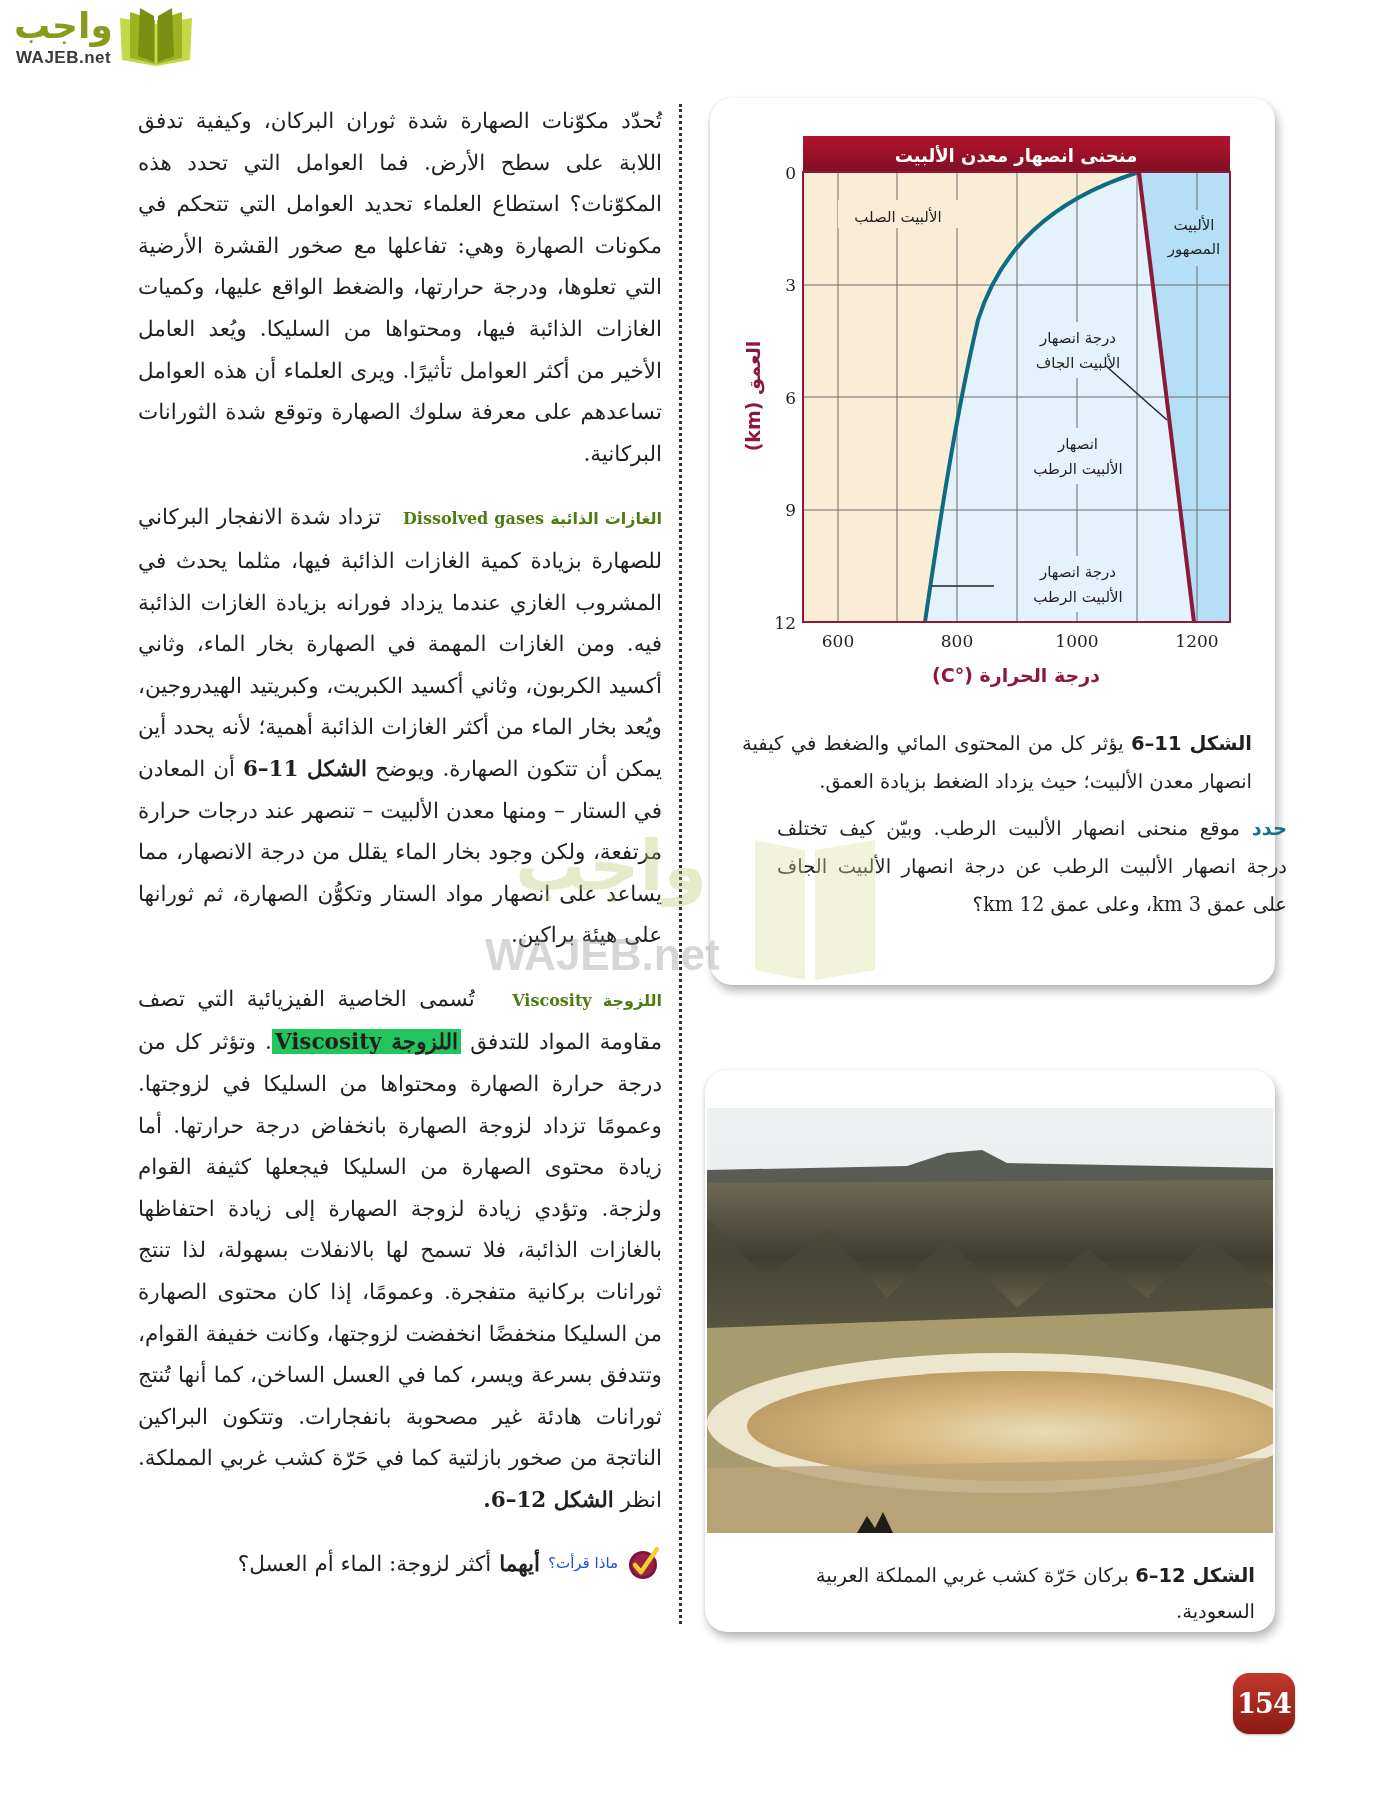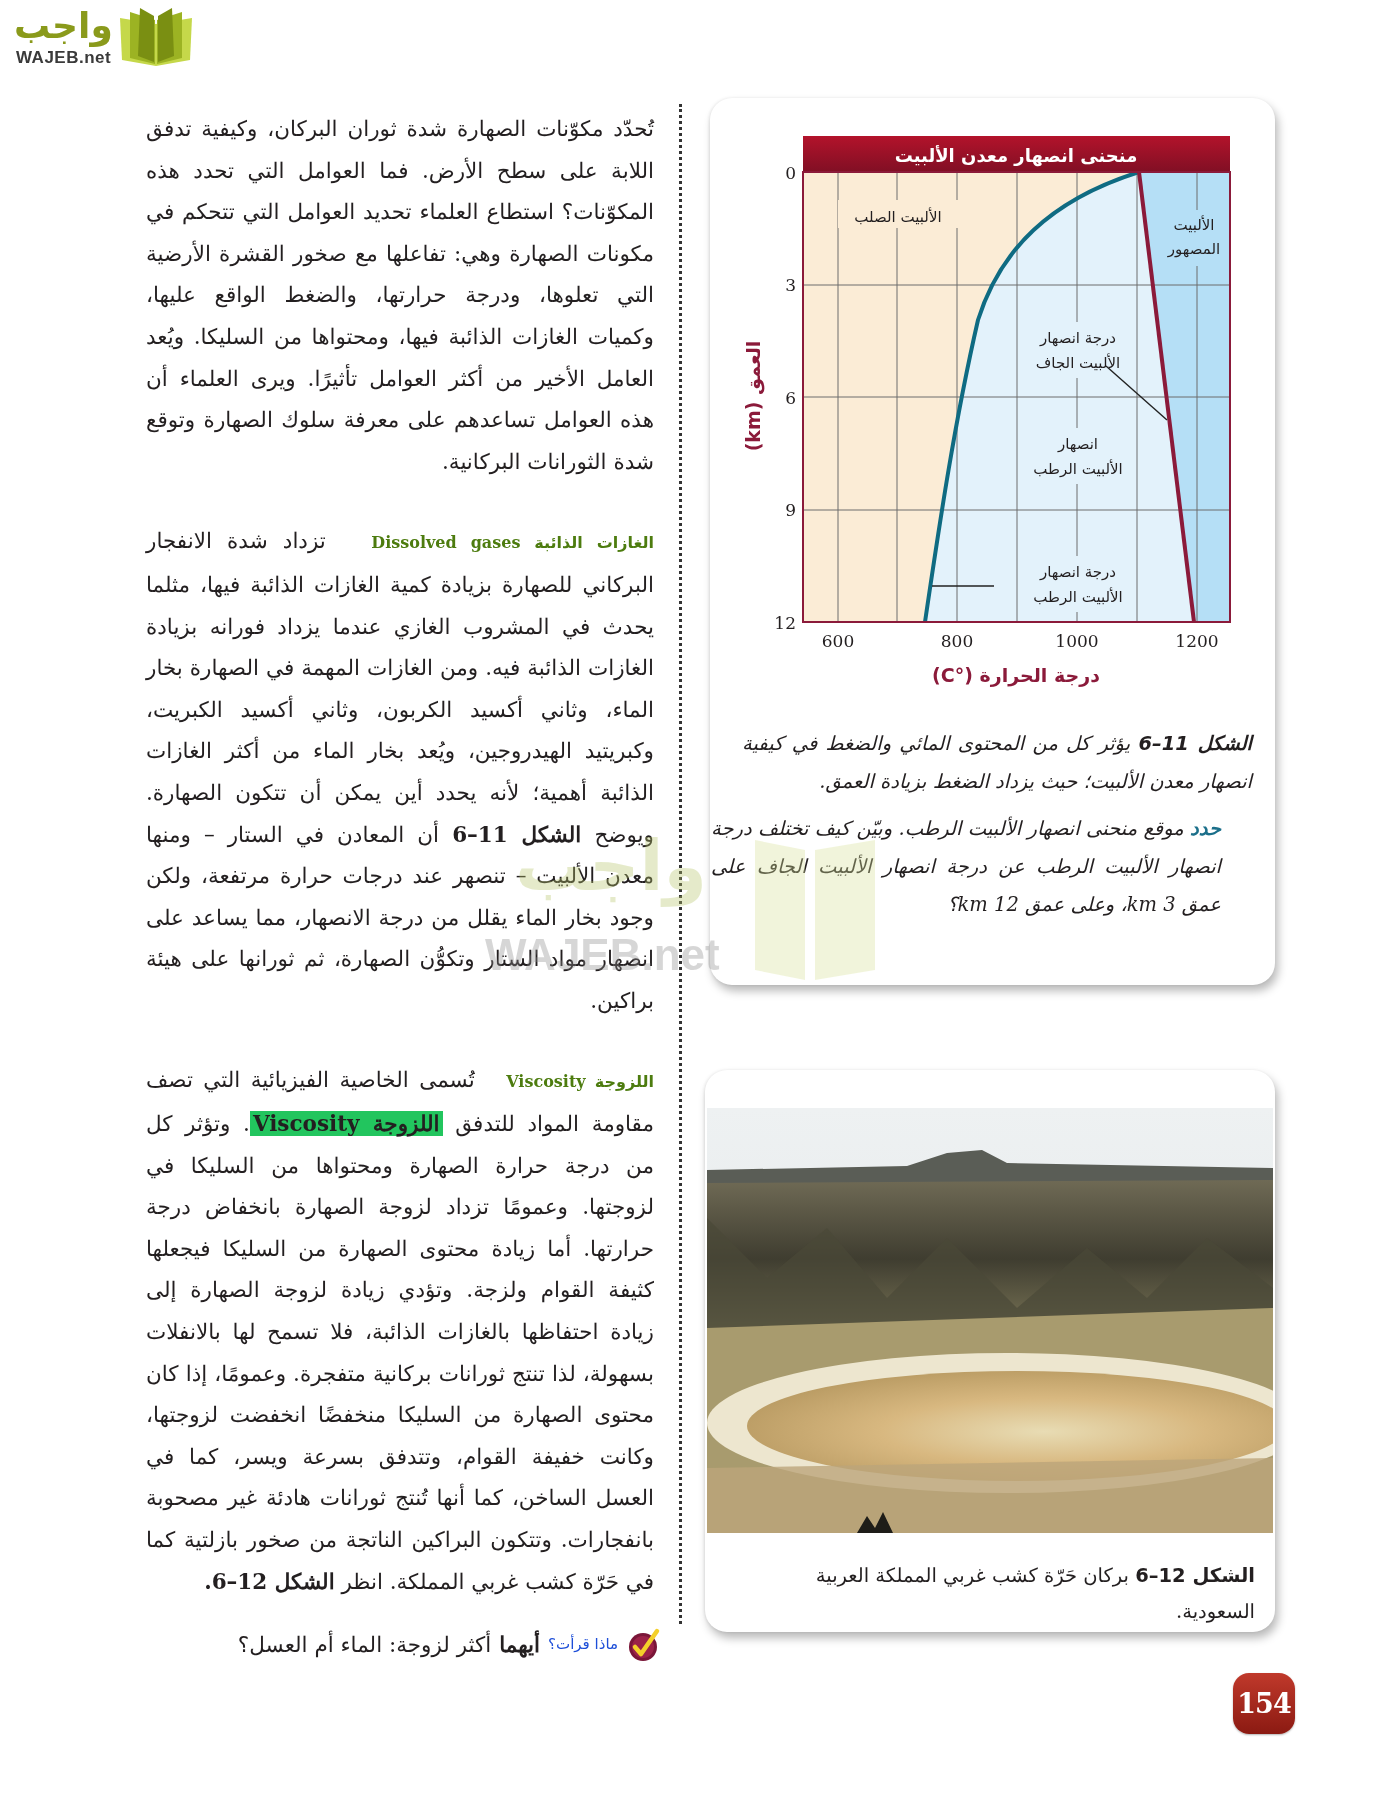--- a/index.html
+++ b/index.html
@@ -7,21 +7,21 @@
   body { position: relative; font-family: "DejaVu Serif", "Liberation Serif", serif; color: #231f20; }
 
   
   .logo { position: absolute; left: 10px; top: 4px; width: 180px; height: 68px; }
   .logo-ar { position: absolute; left: 4px; top: 2px; font-family: "DejaVu Sans", sans-serif; font-weight: bold; font-size: 36px; color: #8a9a1b; direction: rtl; line-height: 40px; }
   .logo-en { position: absolute; left: 6px; top: 44px; font-family: "Liberation Sans", sans-serif; font-weight: bold; font-size: 17px; color: #3a3a3a; letter-spacing: 0.5px; }
   .logo-book { position: absolute; left: 106px; top: 4px; width: 80px; height: 62px; }
 
   
   .col { position: absolute; left: 138px; top: 100px; width: 524px; direction: rtl; text-align: justify; font-size: 21.5px; line-height: 41.6px; }
-  .col p { margin: 8px; }
+  .col p { margin: 0; }
   .heading { font-family: "DejaVu Sans", sans-serif; font-weight: bold; color: #1b6f8a; font-size: 26px; line-height: 46px; white-space: nowrap; }
   .heading .en { font-family: "DejaVu Serif", serif; font-weight: bold; }
   .subhead { font-family: "DejaVu Sans", sans-serif; font-weight: bold; color: #4d7c0f; font-size: 16px; }
   .subhead .en { font-family: "DejaVu Serif", serif; }
   .bold { font-weight: bold; }
   .hl { background: #22c55e; font-weight: bold; padding: 0 3px; }
   .gap { height: 22px; }
   .wr { margin-top: 22px; display: flex; align-items: center; gap: 8px; }
   .wr-title { font-family: "DejaVu Sans", sans-serif; font-weight: normal; color: #1d4ed8; font-size: 15px; }
   .check-badge { width: 36px; height: 36px; flex: 0 0 36px; }
@@ -29,23 +29,23 @@
   
   .divider { position: absolute; left: 679px; top: 104px; height: 1520px; border-left: 3px dotted #333; }
 
   
   .card { position: absolute; background: #fff; border-radius: 22px; box-shadow: 3px 6px 10px rgba(0,0,0,0.28), -1px 0 3px rgba(0,0,0,0.08); }
   .chart-card { left: 710px; top: 98px; width: 565px; height: 887px; }
   .photo-card { left: 705px; top: 1070px; width: 570px; height: 562px; }
 
   
   .chart-svg { position: absolute; left: 0; top: 0; }
-  .cap { position: absolute; direction: rtl; text-align: justify; font-size: 19.5px; line-height: 38px; font-style: italic; }
+  .cap { position: absolute; direction: rtl; text-align: justify; font-size: 19.5px; line-height: 38px; }
   .cap1 { left: 742px; top: 725px; width: 510px; }
-  .cap2 { left: 711px; top: 810px; width: 510px; }
+  .cap2 { left: 777px; top: 810px; width: 510px; }
   .cap-lab { font-family: "DejaVu Sans", sans-serif; font-weight: bold; color: #231f20; text-align: center; }
   .verb { color: #1b6f8a; font-family: "DejaVu Sans", sans-serif; font-weight: bold; }
 
   
   .photo { position: absolute; left: 707px; top: 1108px; width: 566px; height: 425px; overflow: hidden; }
   .photo-cap { position: absolute; left: 735px; top: 1558px; width: 520px; direction: rtl; font-size: 19.5px; line-height: 36px; }
 
   
   .watermark { position: absolute; left: 475px; top: 820px; width: 460px; height: 160px; opacity: 0.35; pointer-events: none; }
 

